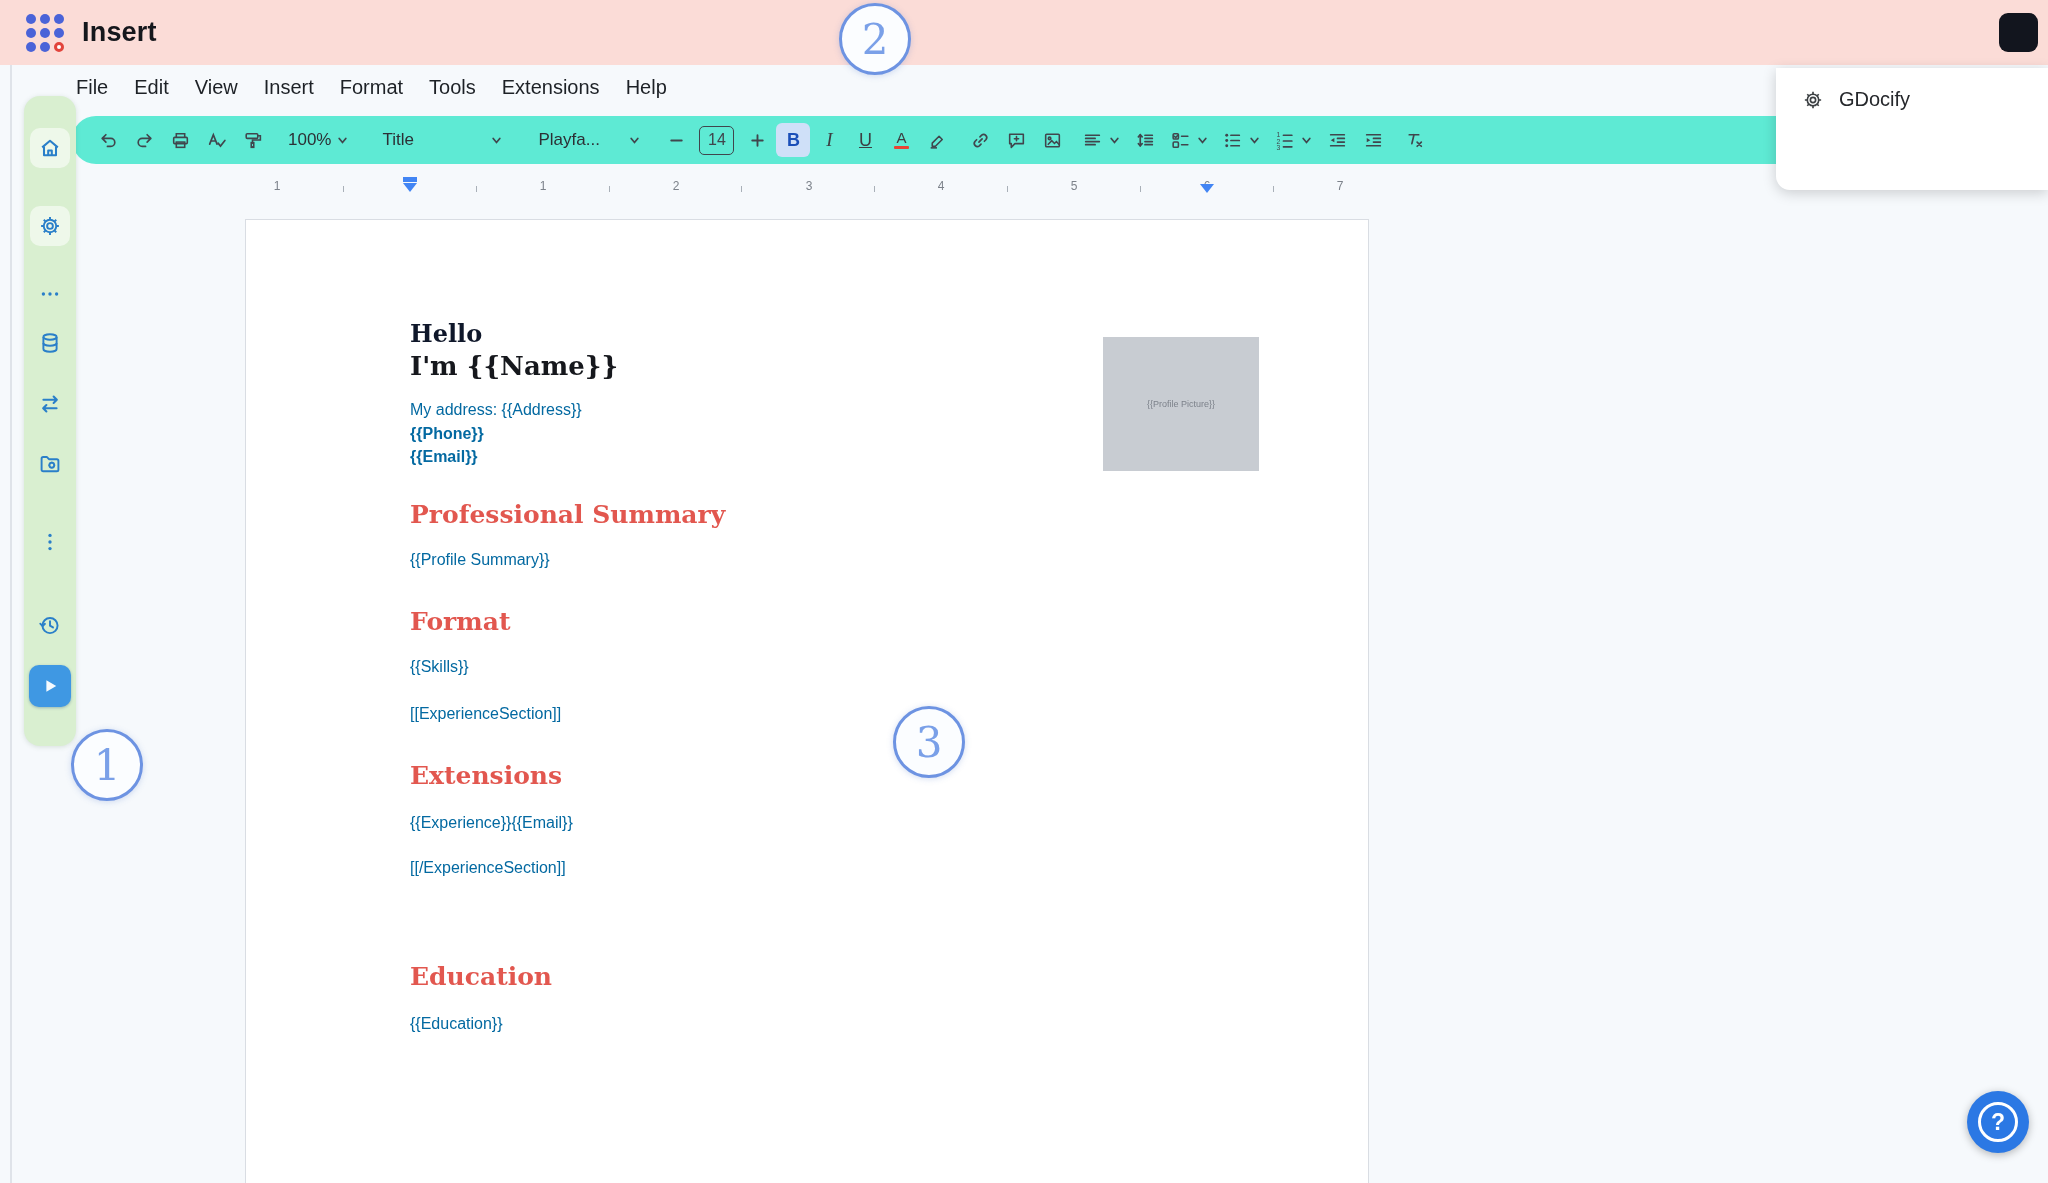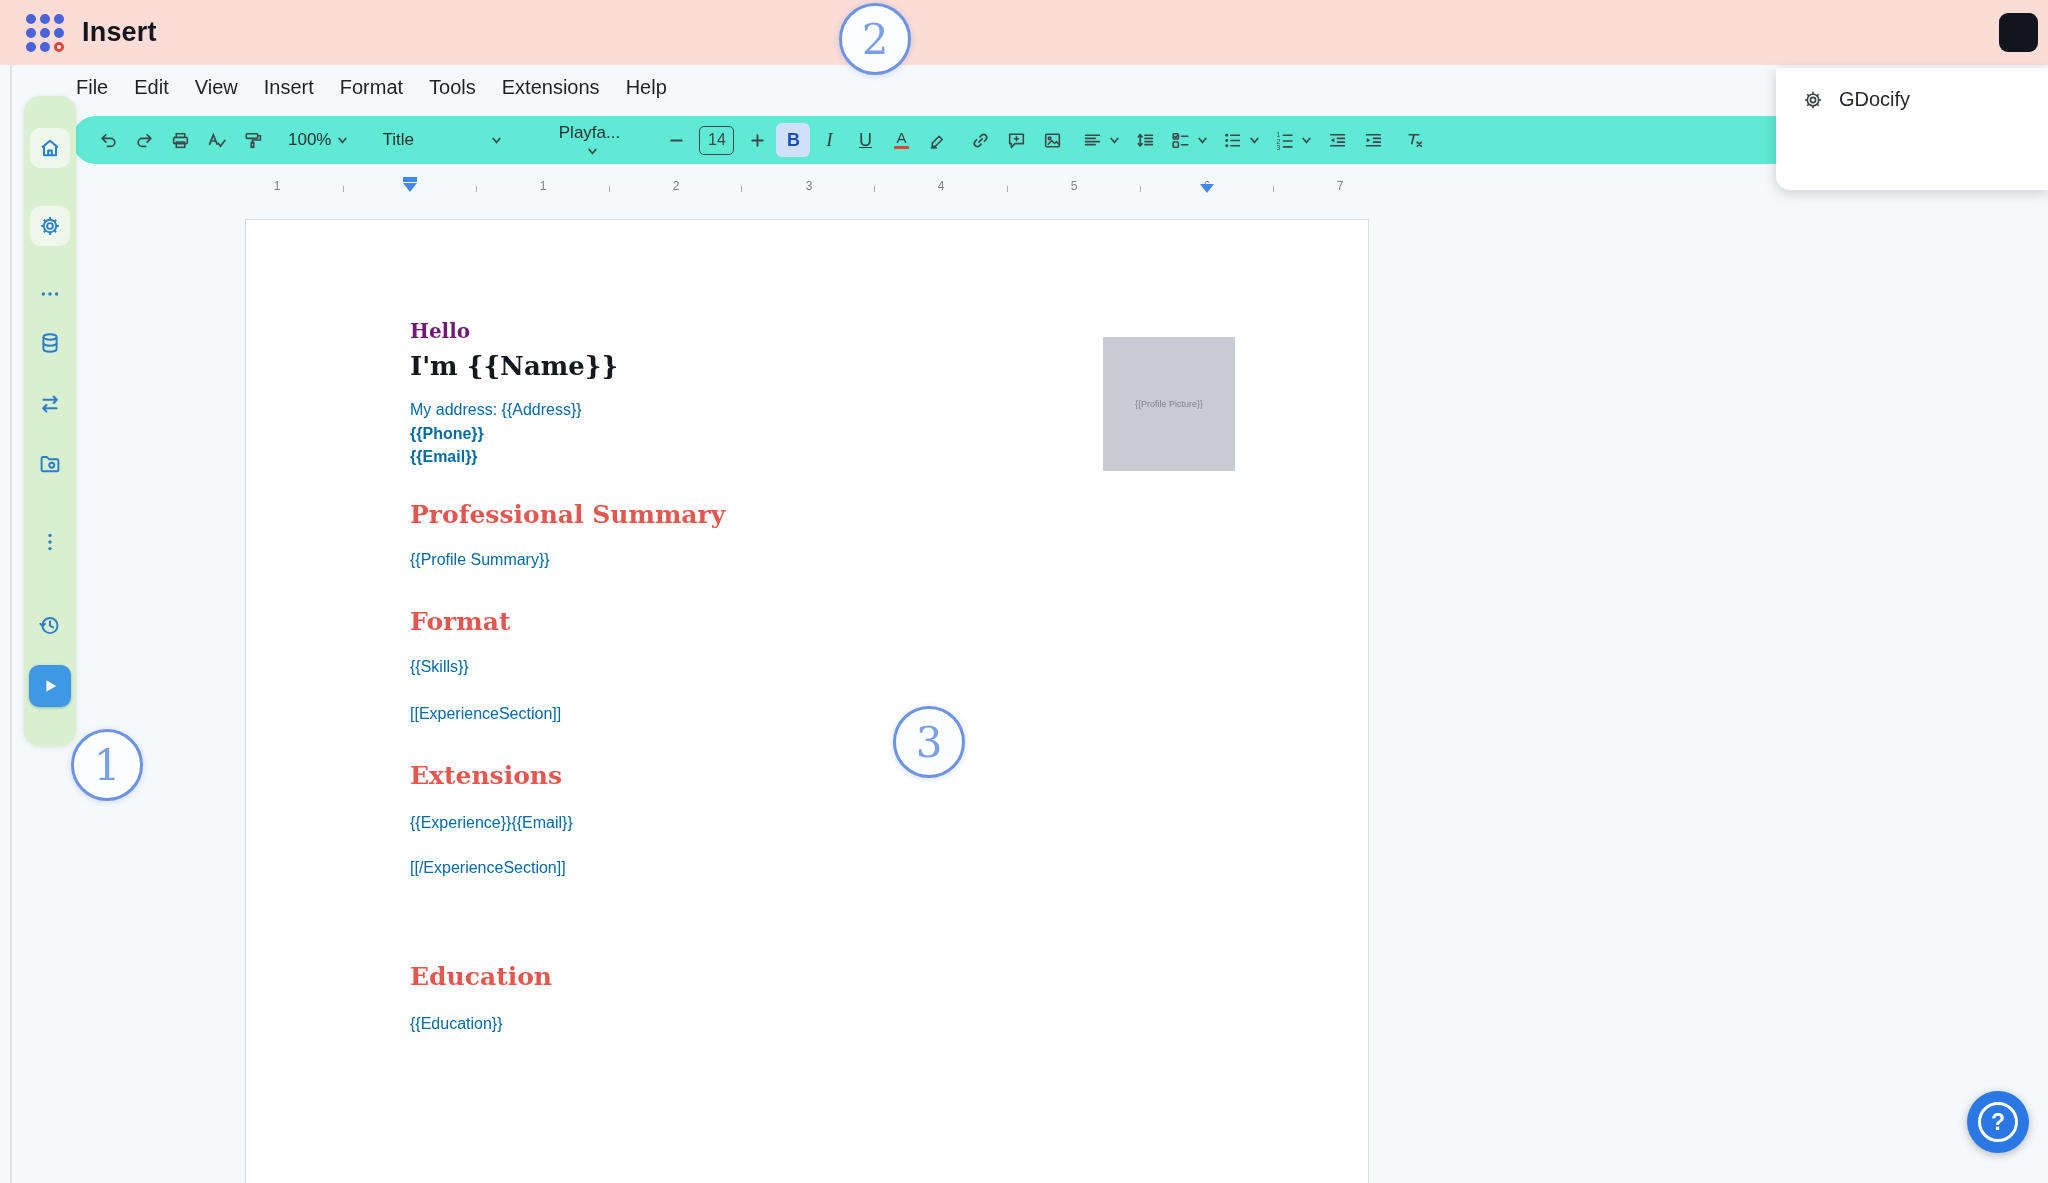--- a/index.html
+++ b/index.html
@@ -22,21 +22,21 @@
   .toolbar{position:absolute;top:116px;left:72px;right:72px;height:48px;background:#5eead4;
     border-radius:24px;display:flex;align-items:center;padding:0 10px 0 18px;box-sizing:border-box;
     z-index:1;color:#40464d;}
   .tbtn{min-width:34px;height:34px;border-radius:6px;display:flex;align-items:center;justify-content:center;margin:0 1px;flex:none;}
   .tbtn svg{width:21px;height:21px;display:block;}
   .tlabel{font-size:17px;color:#2c3035;white-space:nowrap;}
   .caret{width:11px;height:11px;margin-left:6px;flex:none;}
   .dd{display:flex;align-items:center;height:34px;border-radius:6px;padding:0 8px;margin:0 3px;flex:none;}
   .dd-zoom{margin:0 8px 0 10px;}
   .dd-style{width:120px;justify-content:space-between;margin:0 10px;}
-  .dd-font{width:102px;justify-content:space-between;margin:0 10px;flex-direction:column;}
+  .dd-font{width:102px;justify-content:space-between;margin:0 10px;}
   .size-box{width:33px;height:27px;border:1.5px solid #40464d;border-radius:5px;display:flex;
     align-items:center;justify-content:center;font-size:16px;margin:0 5px;flex:none;}
   .letter{font-size:18px;color:#3c4043;}
   .bold-active{background:#cfe0f8;}
   .bold-active .letter{font-weight:700;color:#1a4fb8;}
   .italic .letter{font-style:italic;font-family:"Liberation Serif",serif;font-size:19px;}
   .under .letter{text-decoration:underline;}
   .color-btn{flex-direction:column;}
   .color-bar{width:15px;height:3.5px;background:#e94335;margin-top:1px;border-radius:1px;}
   
@@ -59,26 +59,26 @@
   .ruler-num{position:absolute;top:3px;font-size:12px;color:#7c828a;transform:translateX(-50%);}
   .ruler-ticks{position:absolute;top:10px;left:343px;width:1000px;height:6px;
     background:repeating-linear-gradient(to right,#a9b0b8 0 1px,transparent 1px 132.8px);}
   .marker{position:absolute;top:1px;}
   .marker .bar{width:14px;height:5px;background:#4285f4;margin-bottom:1px;}
   .marker .tri{width:0;height:0;border-left:7px solid transparent;border-right:7px solid transparent;border-top:9px solid #4285f4;}
   
   .page{position:absolute;left:245px;top:219px;width:1124px;height:980px;background:#ffffff;
     border:1px solid #d9dde3;box-sizing:border-box;z-index:1;}
   .doc-h1,.doc-h2,.doc-p{position:absolute;left:164px;white-space:nowrap;}
-  .doc-h1{font-family:"DejaVu Serif",serif;font-weight:700;font-size:20px;color:#701a75;}
+  .doc-h1{font-family:"DejaVu Serif",serif;font-weight:700;font-size:24px;color:#0f172a;}
   .doc-h1.dark{color:#16181d;font-size:26px;}
   .doc-h2{font-family:"DejaVu Serif",serif;font-weight:700;font-size:25px;color:#e2574f;}
   .doc-p{font-size:16px;color:#0369a1;}
   .doc-p.bold{font-weight:700;}
-  .profile-box{position:absolute;left:857px;top:117px;width:132px;height:134px;background:#c8ccd2;
+  .profile-box{position:absolute;left:857px;top:117px;width:156px;height:134px;background:#c8ccd2;
     display:flex;align-items:center;justify-content:center;}
   .profile-box span{font-size:9px;color:#7d828b;}
   
   .account-menu{position:absolute;top:68px;right:0;width:272px;height:122px;background:#ffffff;
     border-radius:0 0 0 14px;box-shadow:0 3px 14px rgba(0,0,0,.18);z-index:7;padding-top:8px;box-sizing:border-box;}
   .acct-row{display:flex;align-items:center;gap:15px;padding:12px 26px;font-size:20px;color:#26282c;}
   .acct-row svg{width:22px;height:22px;flex:none;}
   .acct-row.signout{color:#ee5b6e;margin-top:6px;}
   
   .help-fab{position:absolute;left:1967px;top:1091px;width:62px;height:62px;border-radius:50%;

